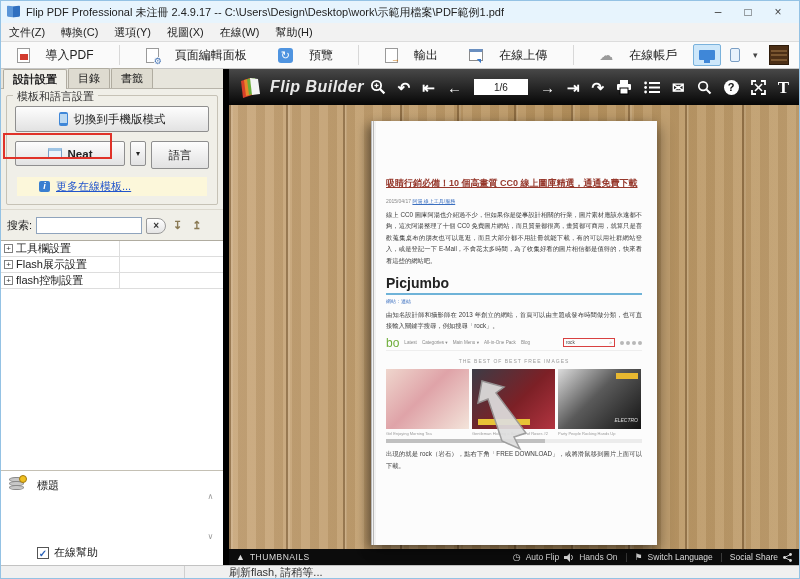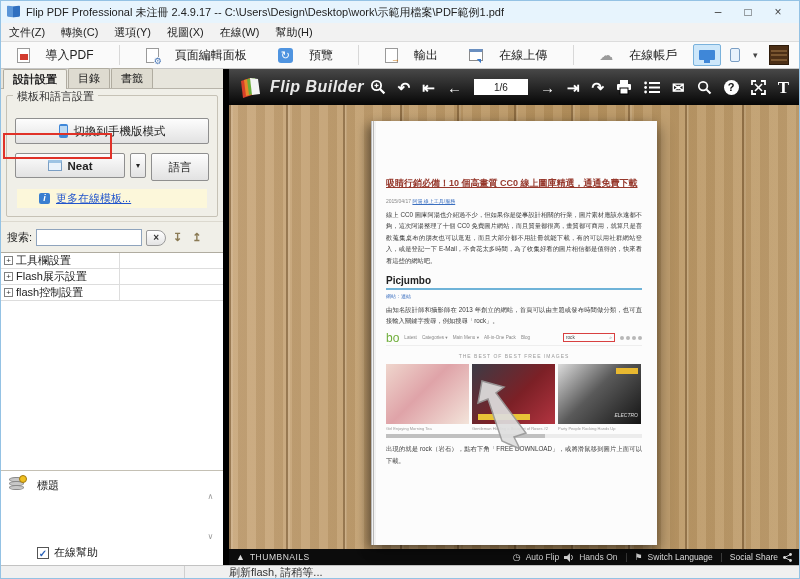--- a/index.html
+++ b/index.html
@@ -44,21 +44,21 @@
   .ico-shelf i{height:2px;background:#7a5630}
 
   
   .main{flex:1;display:flex;min-height:0}
 
   
   .sidebar{width:228px;flex:0 0 auto;background:#f0efe8;border-right:6px solid #000000;display:flex;flex-direction:column;font-size:11px;position:relative}
   .tabs{display:flex;align-items:flex-end;height:20px;padding-left:2px;border-bottom:1px solid #b8b4aa;background:#e7e5dc}
   .tab{padding:2px 9px;border:1px solid #b0aca0;border-bottom:none;border-radius:2px 2px 0 0;background:#dedbd0;margin-right:1px}
   .tab.active{background:#f0efe8;font-weight:bold;position:relative;top:1px}
-  .groupbox{margin:6px 5px 4px;border:1px solid #c6c2b6;border-radius:2px;position:relative;padding:22px 8px 8px}
+  .groupbox{margin:6px 5px 4px;border:1px solid #c6c2b6;border-radius:2px;position:relative;padding:10px 8px 8px}
   .grouplabel{position:absolute;top:-7px;left:6px;background:#f0efe8;padding:0 4px;font-size:11px;color:#333}
   .btn{background:linear-gradient(#fdfdfd,#e2e2e2);border:1px solid #8f8f8f;border-radius:2px;display:flex;align-items:center;justify-content:center;gap:6px;font-size:11.5px;color:#222}
   .btn-mobile{width:100%;height:26px}
   .ico-phone{width:9px;height:14px;background:#3f87d8;border-radius:2px;position:relative}
   .ico-phone::after{content:"";position:absolute;left:1px;top:2px;right:1px;bottom:3px;background:#bcd9f2}
   .neatrow{display:flex;gap:5px;margin-top:9px;align-items:stretch}
   .btn-neat{flex:1;height:25px;font-weight:bold}
   .ico-neat{width:14px;height:11px;border:1px solid #7a9ec4;background:#eaf3fb;border-top:3px solid #9ec4e4}
   .btn-drop{width:16px;height:25px;font-size:8px}
   .btn-lang{width:58px;height:28px}
@@ -106,21 +106,21 @@
 
   
   .page{position:absolute;left:50%;transform:translateX(-50%);top:16px;width:286px;height:424px;background:#fcfcfc;
     box-shadow:-4px 4px 10px rgba(0,0,0,.38),4px 6px 14px rgba(0,0,0,.3);padding:56px 15px 0;overflow:hidden}
   .page::before{content:"";position:absolute;left:0;top:0;bottom:0;width:5px;
     background:repeating-linear-gradient(90deg,#b8b8b8 0 1px,#f2f2f2 1px 2.5px)}
   .art-title{font-size:9px;font-weight:bold;color:#96382c;text-decoration:underline;line-height:1.5}
   .art-meta{margin-top:7px;font-size:5px;color:#888}
   .art-meta a{color:#3a6fc0;text-decoration:underline}
   .art-p{margin-top:5px;font-size:6.3px;line-height:1.85;color:#3a3a3a;text-align:justify}
-  .art-h2{margin-top:8px;font-size:10px;font-weight:bold;color:#222;border-bottom:2px solid #6fb3d8;padding-bottom:2px}
+  .art-h2{margin-top:8px;font-size:14px;font-weight:bold;color:#222;border-bottom:2px solid #6fb3d8;padding-bottom:2px}
   .art-link{margin-top:3px;font-size:5px;color:#3a6fc0}
   .site{margin-top:4px}
   .site-nav{display:flex;align-items:center;gap:5px;height:15px;border-bottom:1px solid #eee;font-size:4.6px;color:#8a8a8a}
   .site-logo{font-size:12px;font-weight:normal;color:#6fae3a}
   .site-search{margin-left:auto;width:52px;height:9px;border:1px solid #d84040;display:flex;align-items:center;padding:0 2px;font-size:4.6px;color:#444;gap:2px}
   .site-search b{margin-left:auto;font-weight:normal;color:#888;font-size:5px}
   .site-social{display:flex;gap:2px}
   .site-social i{width:4px;height:4px;border-radius:50%;background:#b8b8b8}
   .tagline{text-align:center;font-size:5px;letter-spacing:1px;color:#9a9a9a;margin:7px 0 5px}
   .photos{display:flex;gap:3px}

